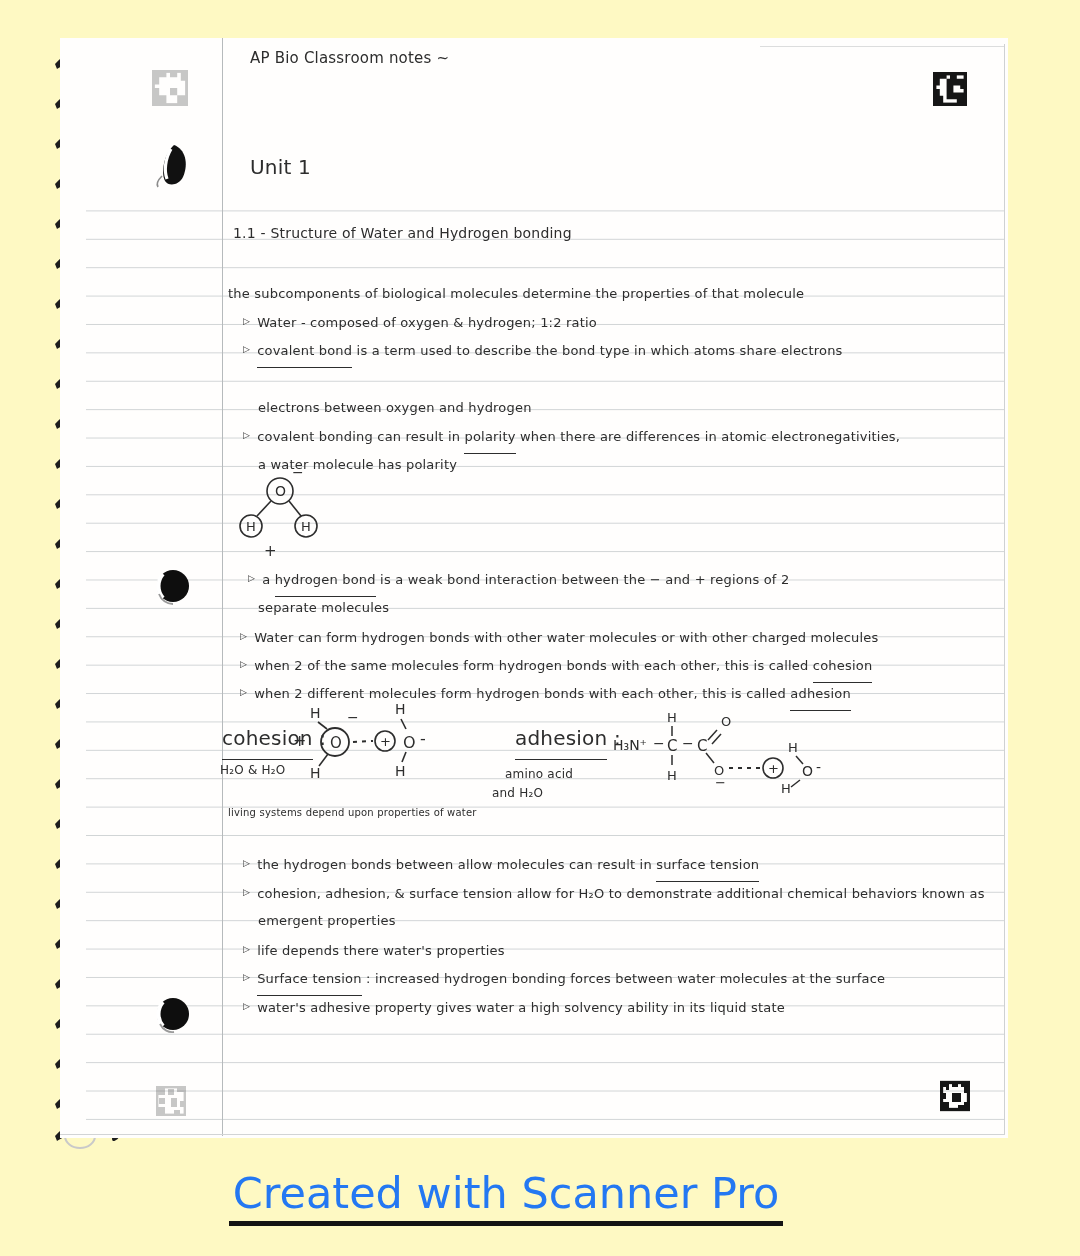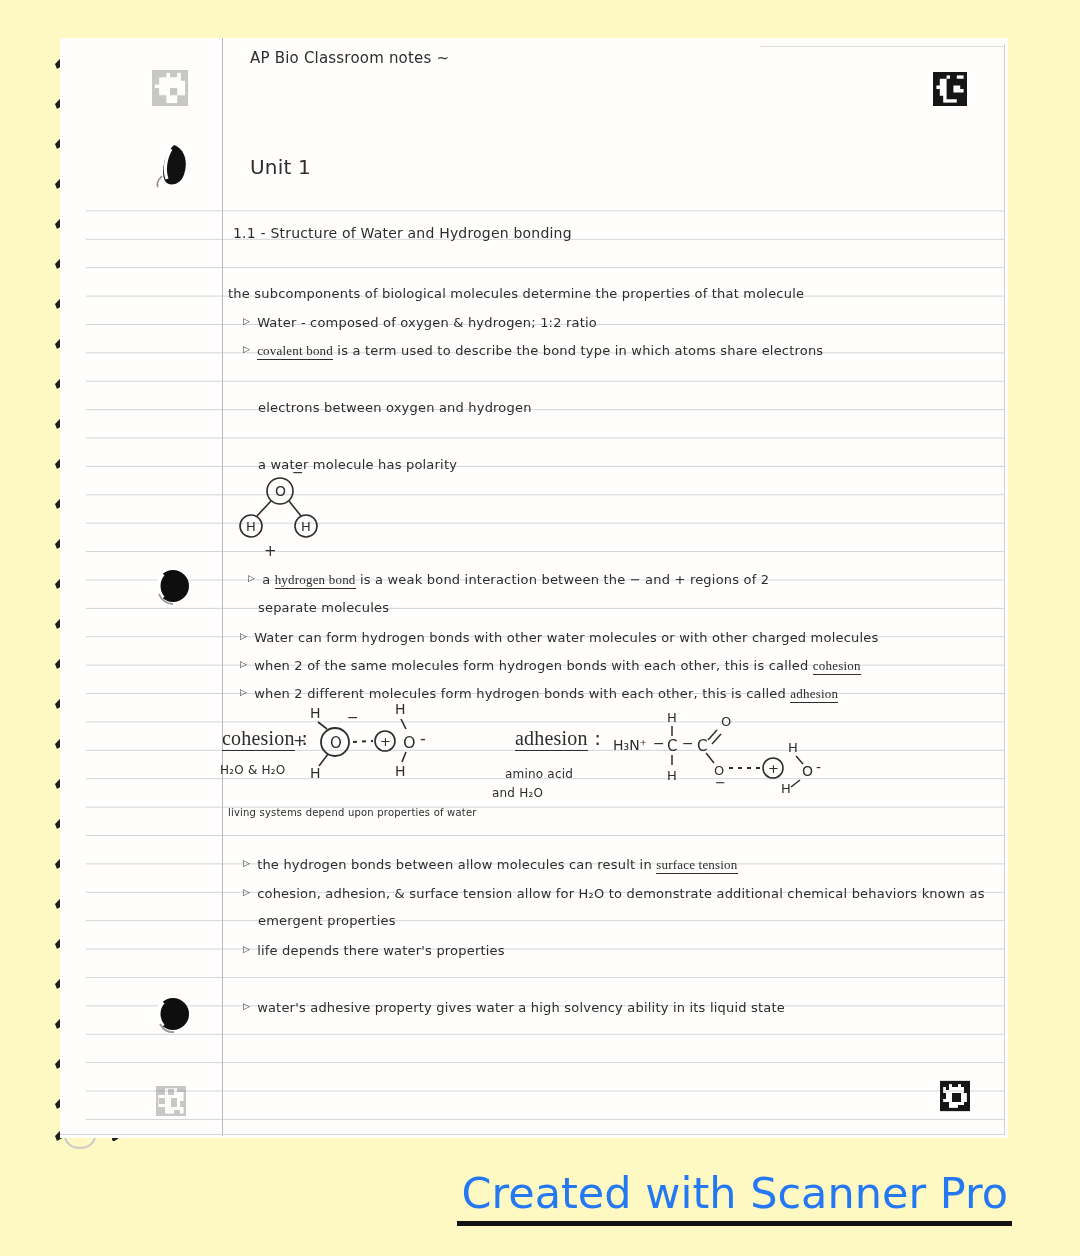--- a/index.html
+++ b/index.html
@@ -10,30 +10,30 @@
          background-image:linear-gradient(to bottom,transparent 0,transparent 27.4px,#c9cdcf 27.4px,#c9cdcf 28.4px);
          background-size:100% 28.4px;opacity:.85;}
   .margin-line{position:absolute;left:162px;top:0;width:1px;height:1098px;background:#b6babc;}
   .edge-right{position:absolute;left:944px;top:6px;width:1px;height:1090px;background:#cfd1d2;}
   .edge-bottom{position:absolute;left:0;top:1096px;width:945px;height:1px;background:#d2d4d5;}
   .edge-topright{position:absolute;left:700px;top:8px;width:244px;height:1px;background:#dcdddd;}
   .hw{position:absolute;color:#2d2d2d;font-size:13px;line-height:17px;white-space:nowrap;letter-spacing:.2px;}
   .hw-header{font-size:15px;}
   .hw-unit{font-size:20px;}
   .hw-section{font-size:14px;}
-  .u{border-bottom:1.5px solid #2d2d2d;padding-bottom:1px;font-family:Liberation Serif, serif;}
+  .u{border-bottom:1.5px solid #2d2d2d;padding-bottom:9px;}
   .marker{font-size:9px;vertical-align:3px;margin-right:7px;color:#2d2d2d;}
   .dlabel{font-size:20px;}
   .dsub{font-size:12px;}
   svg text{font-family:"DejaVu Sans",sans-serif;fill:#2d2d2d;}
   .binding{position:absolute;left:52px;top:0;}
   .qr{position:absolute;}
   .faint{opacity:.32;}
   .blob{position:absolute;}
-  .footer{position:absolute;left:0;top:1168px;width:1012px;text-align:right;}
+  .footer{position:absolute;left:0;top:1168px;width:1012px;text-align:center;}
   .footer a{display:inline-block;color:#2478f2;font-size:43px;text-decoration:none;
             padding:0 4px 3px 4px;border-bottom:5px solid #141414;}
 </style>
 </head>
 <body>
 
 <div class="page">
 
   <svg class="binding" width="84" height="1256" viewBox="0 0 84 1256">
     <defs>
@@ -82,20 +82,21 @@
 
     <div class="hw hw-header" style="left:190px;top:12px">AP Bio Classroom notes ~</div>
     <div class="hw hw-unit" style="left:190px;top:121px">Unit 1</div>
     <div class="hw hw-section" style="left:173px;top:187px">1.1  -  Structure of Water and Hydrogen bonding</div>
 
     <div class="hw" style="left:168px;top:247px">the subcomponents of biological molecules determine the properties of that molecule</div>
 
     <div class="hw" style="left:183px;top:275px"><span class="marker">▷</span><span>Water - composed of oxygen &amp; hydrogen; 1:2 ratio</span><span class="u"></span><span></span></div>
     <div class="hw" style="left:183px;top:303px"><span class="marker">▷</span><span></span><span class="u">covalent bond</span><span> is a term used to describe the bond type in which atoms share electrons</span></div>
     <div class="hw" style="left:198px;top:361px">electrons between oxygen and hydrogen</div>
+    <div class="hw" style="left:183px;top:389px"><span class="marker">▷</span><span>covalent bonding can result in </span><span class="u">polarity</span><span> when there are differences in atomic electronegativities,</span></div>
     <div class="hw" style="left:198px;top:418px">a water molecule has polarity</div>
 
     <svg style="position:absolute;left:170px;top:425px" width="100" height="100" viewBox="0 0 100 100">
       <text x="62" y="14" font-size="14">−</text>
       <circle cx="50" cy="28" r="13" fill="none" stroke="#2d2d2d" stroke-width="1.6"></circle>
       <text x="45" y="33" font-size="14">O</text>
       <line x1="41" y1="38" x2="27" y2="53" stroke="#2d2d2d" stroke-width="1.6"></line>
       <line x1="59" y1="38" x2="71" y2="53" stroke="#2d2d2d" stroke-width="1.6"></line>
       <circle cx="21" cy="63" r="11" fill="none" stroke="#2d2d2d" stroke-width="1.6"></circle>
       <text x="16" y="68" font-size="13">H</text>
@@ -160,20 +161,21 @@
       <text x="211" y="64" font-size="14">-</text>
       <text x="176" y="85" font-size="13">H</text>
       <line x1="186" y1="79" x2="195" y2="72" stroke="#2d2d2d" stroke-width="1.5"></line>
     </svg>
 
     <div class="hw" style="left:168px;top:766px;font-size:10px">living systems depend upon properties of water</div>
     <div class="hw" style="left:183px;top:817px"><span class="marker">▷</span><span>the hydrogen bonds between allow molecules can result in </span><span class="u">surface tension</span><span></span></div>
     <div class="hw" style="left:183px;top:846px"><span class="marker">▷</span><span>cohesion, adhesion, &amp; surface tension allow for H₂O to demonstrate additional chemical behaviors known as</span><span class="u"></span></div>
     <div class="hw" style="left:198px;top:874px">emergent properties</div>
     <div class="hw" style="left:183px;top:903px"><span class="marker">▷</span><span>life depends there water's properties</span></div>
+    <div class="hw" style="left:183px;top:931px"><span class="marker">▷</span><span class="u">Surface tension</span><span> : increased hydrogen bonding forces between water molecules at the surface</span></div>
     <div class="hw" style="left:183px;top:960px"><span class="marker">▷</span><span>water's adhesive property gives water a high solvency ability in its liquid state</span></div>
   </div>
 
   <svg class="qr faint" style="left:152px;top:70px" width="36" height="36" viewBox="0 0 10 10">
     <path fill="#555" d="M0 0h4v2h-2v2h-2z M5 0h2v2h-2z M8 0h2v3h-2z M0 5h2v2h2v3h-4z M5 5h2v2h-2z M7 7h3v3h-3z"></path>
     <rect x=".4" y=".4" width="9.2" height="9.2" fill="none" stroke="#555" stroke-width=".8"></rect>
   </svg>
   <svg class="qr" style="left:933px;top:72px" width="34" height="34" viewBox="0 0 10 10">
     <path fill="#161616" d="M0 0h4v2h-2v2h-2z M5 0h2v2h3v3h-2v-1h-2v2h-2v-4h1z M0 5h2v2h1v3h-3z M4 6h2v2h-2z M6 6h4v4h-3v-2h-1z"></path>
     <rect x=".5" y=".5" width="9" height="9" fill="none" stroke="#161616" stroke-width="1"></rect>

